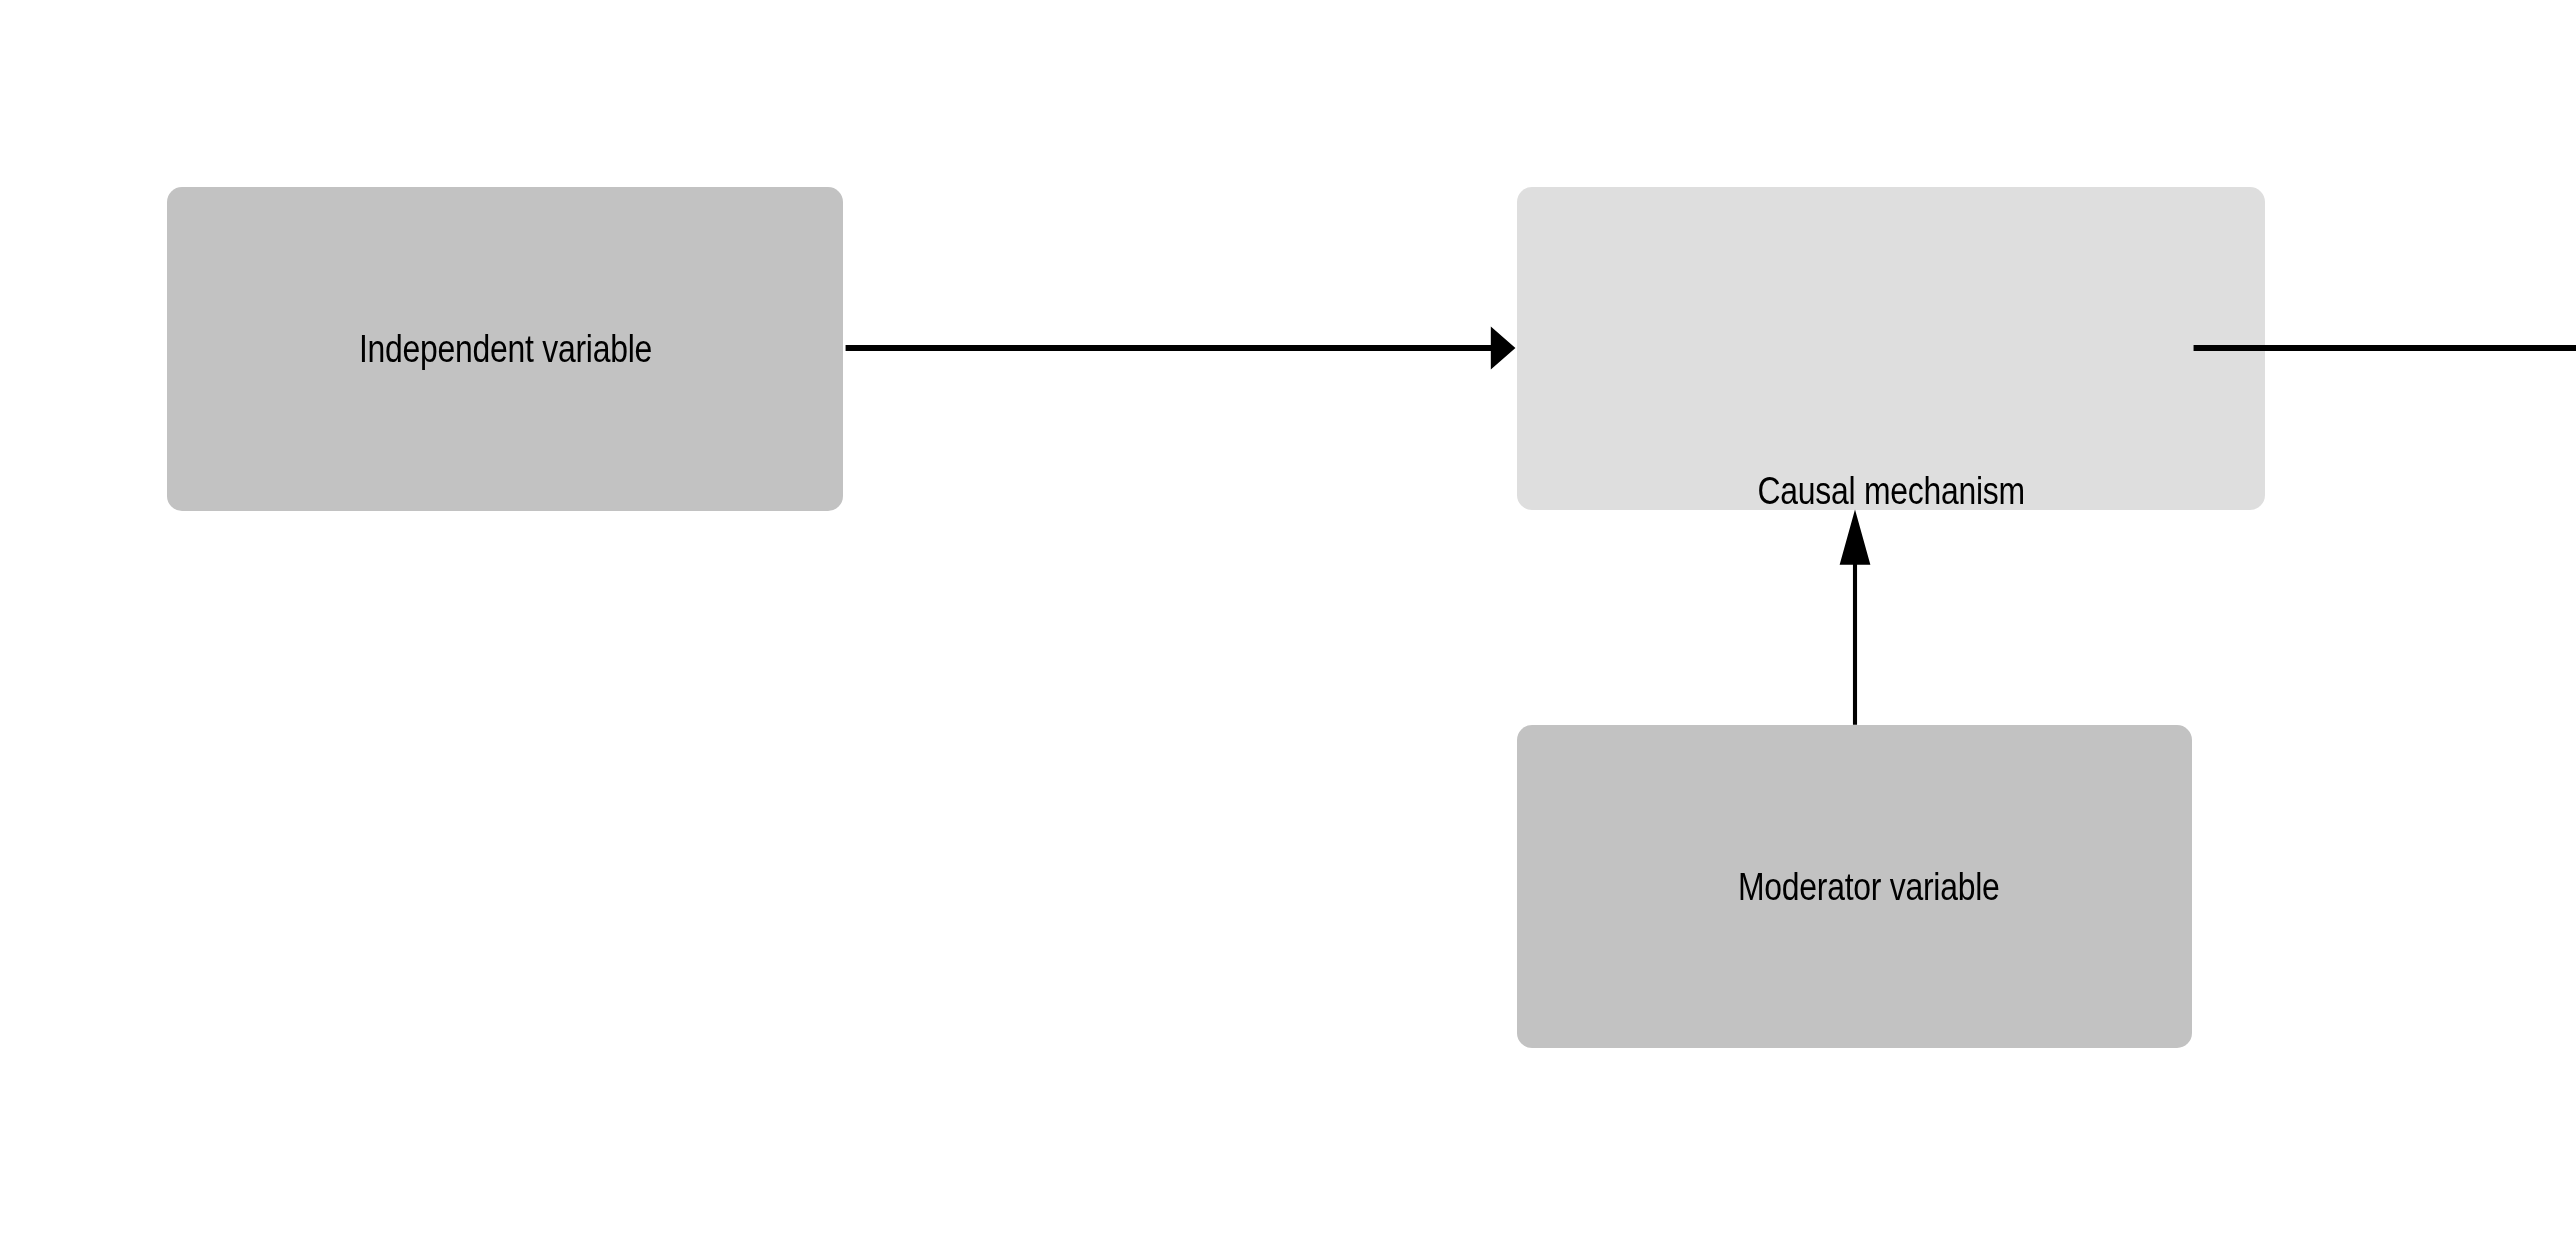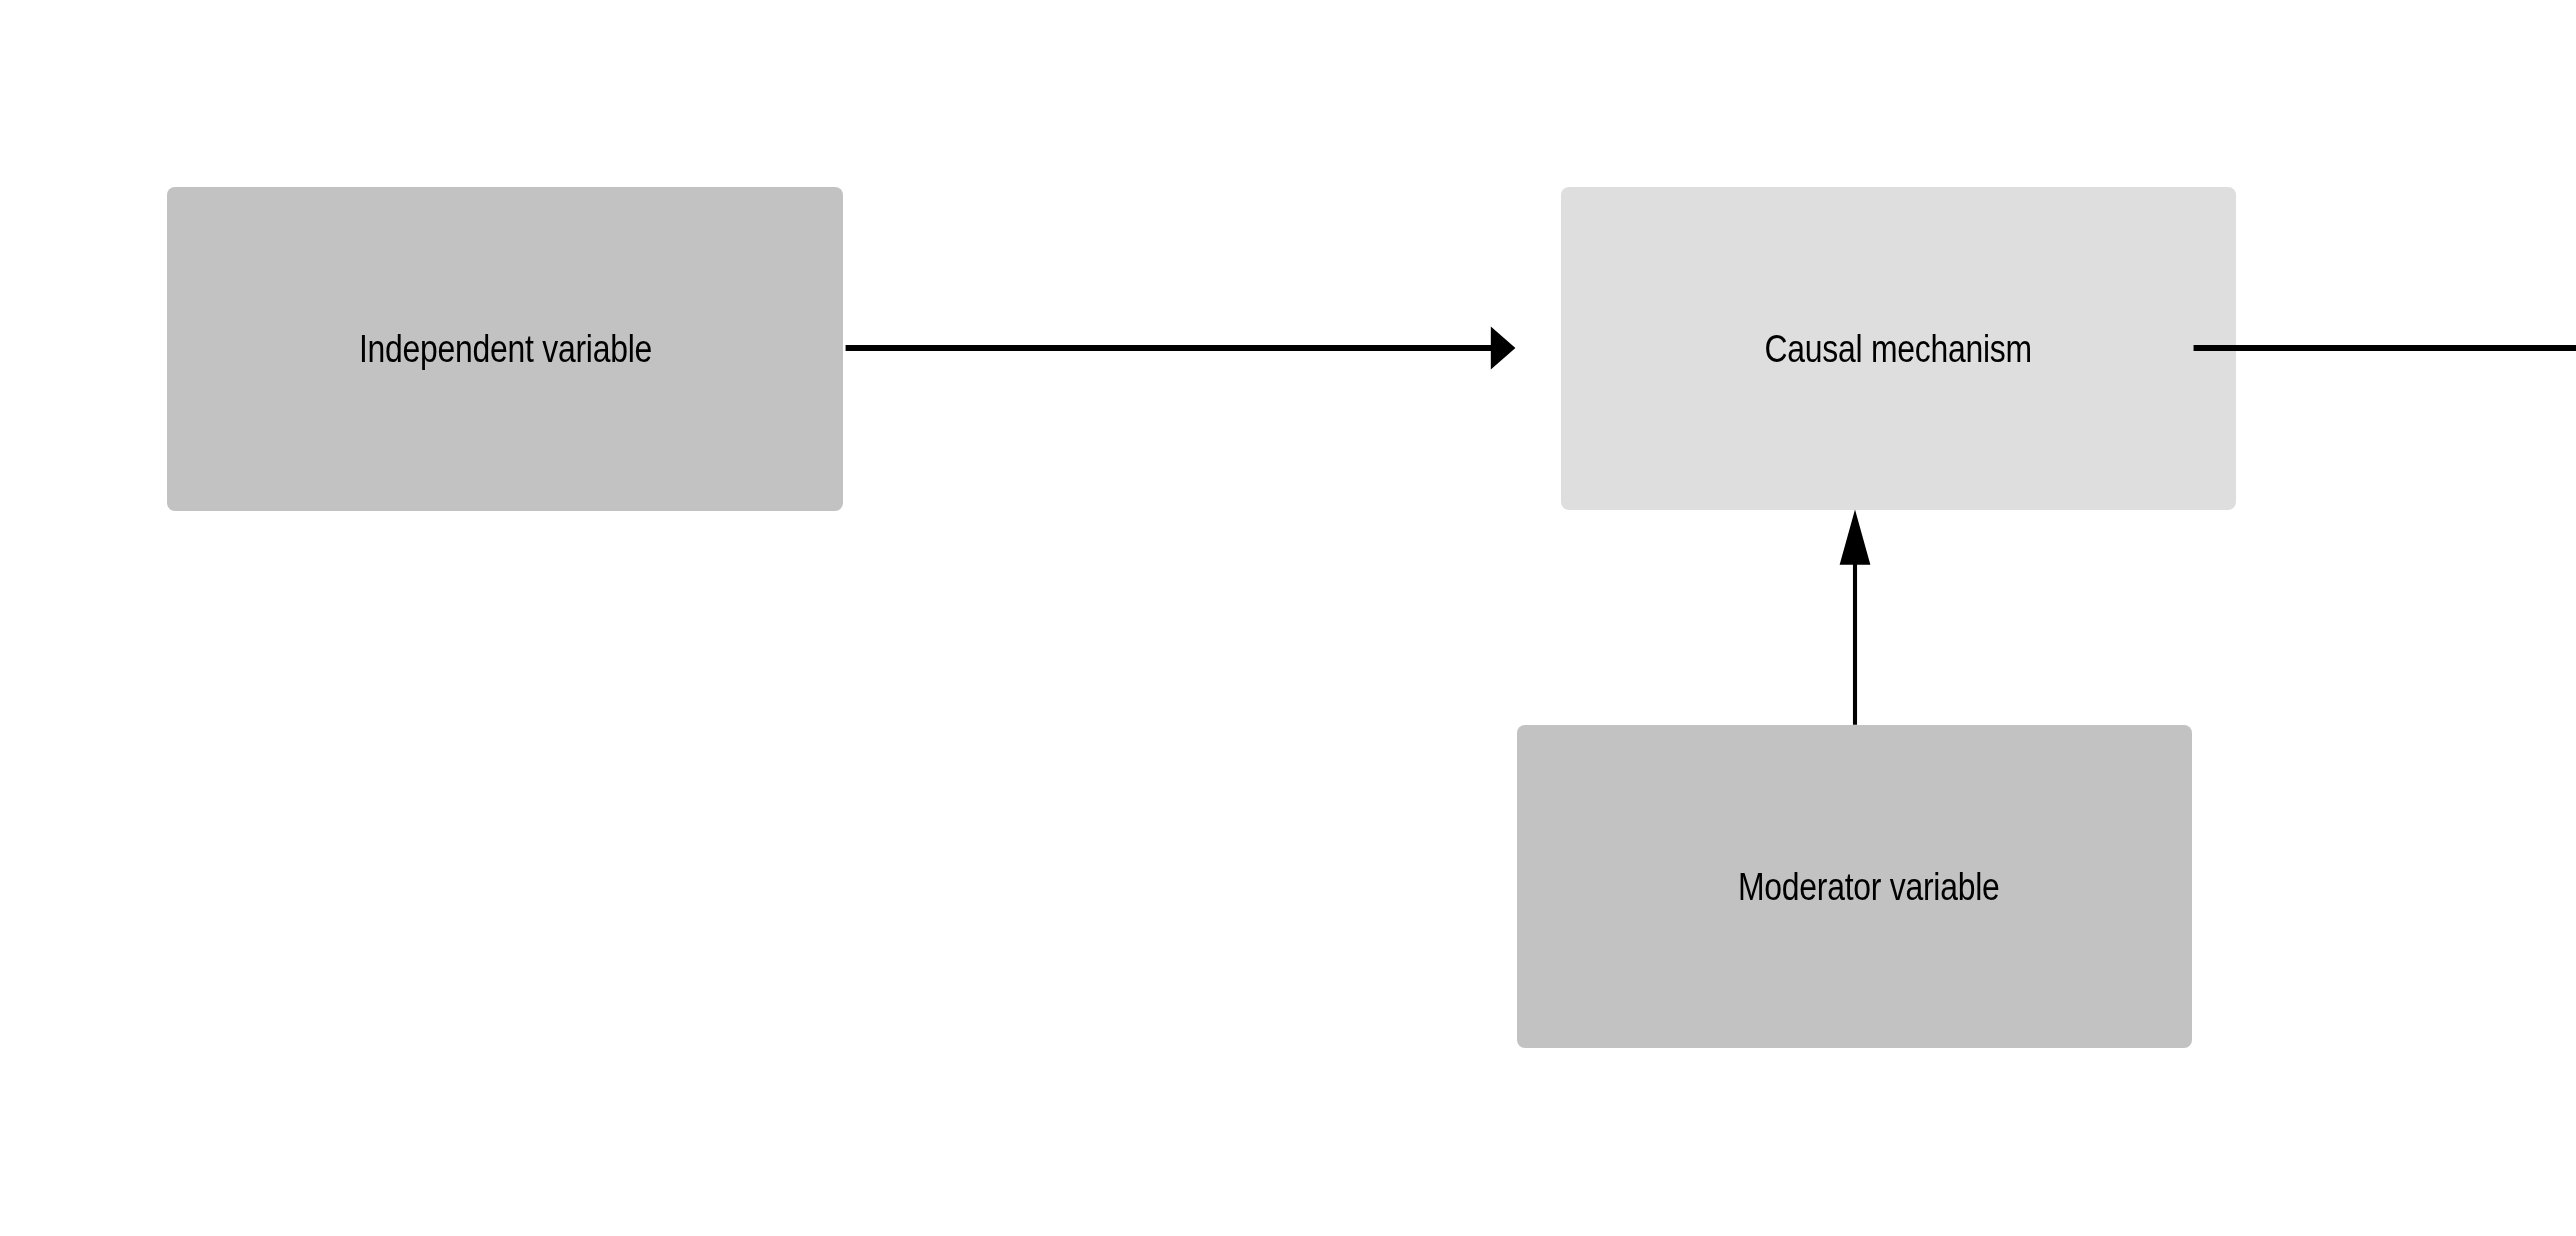--- a/index.html
+++ b/index.html
@@ -13,42 +13,43 @@
     height: 1236px;
     background: #ffffff;
     overflow: hidden;
     font-family: "Liberation Sans", "DejaVu Sans", sans-serif;
   }
   .node {
     position: absolute;
     display: flex;
     align-items: center;
     justify-content: center;
-    border-radius: 8px;
+    border-radius: 15px;
     box-sizing: border-box;
   }
   .node-label {
     color: #000000;
     font-size: 38px;
     font-weight: 400;
     line-height: 1;
     letter-spacing: -0.3px;
     text-align: center;
     white-space: nowrap;
     transform: scaleX(0.84);
     transform-origin: center center;
   }
   
   #node-independent {
     left: 167px;  top: 187px;  width: 676px; height: 324px;
     background: #c2c2c2;
   }
   #node-causal {
-    left: 1561px; top: 187px;  width: 675px; height: 323px;
+    left: 1517px; top: 187px;  width: 748px; height: 323px;
     background: #dedede;
+    align-items: flex-end;
   }
   #node-moderator {
     left: 1517px; top: 725px; width: 675px; height: 323px;
     background: #c2c2c2;
     padding-left: 28px;
   }
   
   .edge-svg {
     position: absolute;
     overflow: visible;

